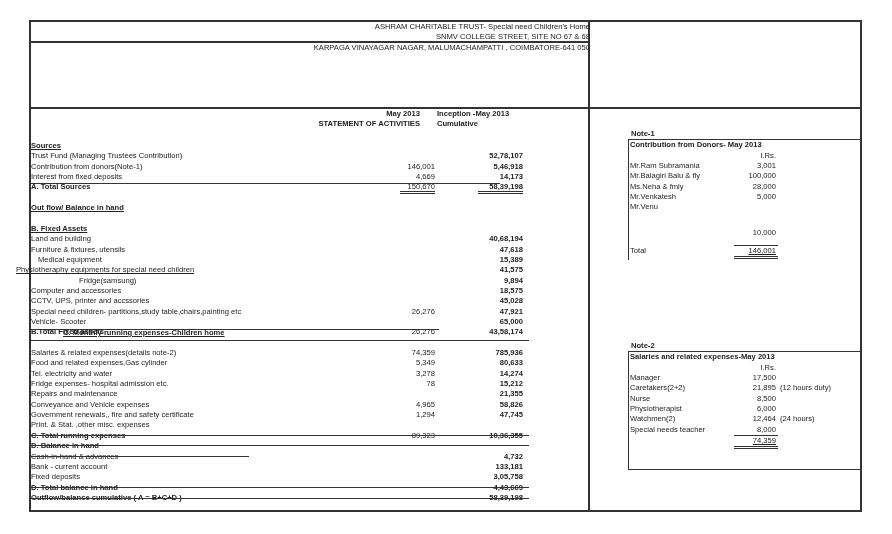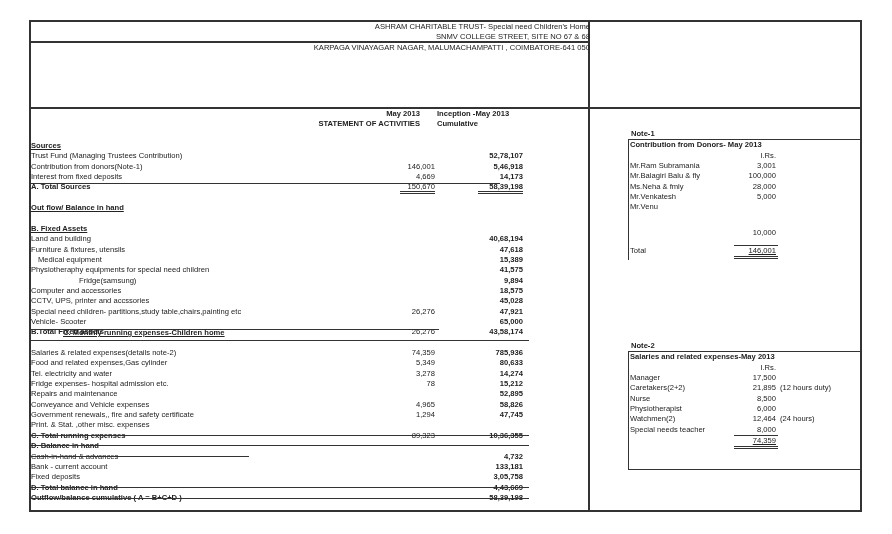--- a/index.html
+++ b/index.html
@@ -63,21 +63,21 @@
     <div class="txt r b" style="left: 448px; top: 223.8px; width: 75px;"></div>
     <div class="txt" style="left: 31px; top: 234.15px;">Land and building</div>
     <div class="txt r" style="left: 360px; top: 234.15px; width: 75px;"></div>
     <div class="txt r b" style="left: 448px; top: 234.15px; width: 75px;">40,68,194</div>
     <div class="txt" style="left: 31px; top: 244.5px;">Furniture &amp; fixtures, utensils</div>
     <div class="txt r" style="left: 360px; top: 244.5px; width: 75px;"></div>
     <div class="txt r b" style="left: 448px; top: 244.5px; width: 75px;">47,618</div>
     <div class="txt" style="left: 38px; top: 254.85px;">Medical equipment</div>
     <div class="txt r" style="left: 360px; top: 254.85px; width: 75px;"></div>
     <div class="txt r b" style="left: 448px; top: 254.85px; width: 75px;">15,389</div>
-    <div class="txt" style="left: 31px; top: 265.2px;">Physiotheraphy equipments for special need children</div>
+    <div class="txt" style="left: 16px; top: 265.2px; text-decoration: underline;">Physiotheraphy equipments for special need children</div>
     <div class="txt r" style="left: 360px; top: 265.2px; width: 75px;"></div>
     <div class="txt r b" style="left: 448px; top: 265.2px; width: 75px;">41,575</div>
     <div class="txt" style="left: 31px; top: 275.55px; margin-left: 48px;">Fridge(samsung)</div>
     <div class="txt r" style="left: 360px; top: 275.55px; width: 75px;"></div>
     <div class="txt r b" style="left: 448px; top: 275.55px; width: 75px;">9,894</div>
     <div class="txt" style="left: 31px; top: 285.9px;">Computer and accessories</div>
     <div class="txt r" style="left: 360px; top: 285.9px; width: 75px;"></div>
     <div class="txt r b" style="left: 448px; top: 285.9px; width: 75px;">18,575</div>
     <div class="txt" style="left: 31px; top: 296.25px;">CCTV, UPS, printer and accssories</div>
     <div class="txt r" style="left: 360px; top: 296.25px; width: 75px;"></div>
@@ -101,21 +101,21 @@
     <div class="txt r" style="left: 360px; top: 358.35px; width: 75px;">5,349</div>
     <div class="txt r b" style="left: 448px; top: 358.35px; width: 75px;">80,633</div>
     <div class="txt" style="left: 31px; top: 368.7px;">Tel. electricity and water</div>
     <div class="txt r" style="left: 360px; top: 368.7px; width: 75px;">3,278</div>
     <div class="txt r b" style="left: 448px; top: 368.7px; width: 75px;">14,274</div>
     <div class="txt" style="left: 31px; top: 379.05px;">Fridge expenses- hospital admission etc.</div>
     <div class="txt r" style="left: 360px; top: 379.05px; width: 75px;">78</div>
     <div class="txt r b" style="left: 448px; top: 379.05px; width: 75px;">15,212</div>
     <div class="txt" style="left: 31px; top: 389.4px;">Repairs and maintenance</div>
     <div class="txt r" style="left: 360px; top: 389.4px; width: 75px;"></div>
-    <div class="txt r b" style="left: 448px; top: 389.4px; width: 75px;">52,895</div>
+    <div class="txt r b" style="left: 448px; top: 389.4px; width: 75px;">21,355</div>
     <div class="txt" style="left: 31px; top: 399.75px;">Conveyance and Vehicle expenses</div>
     <div class="txt r" style="left: 360px; top: 399.75px; width: 75px;">4,965</div>
     <div class="txt r b" style="left: 448px; top: 399.75px; width: 75px;">58,826</div>
     <div class="txt" style="left: 31px; top: 410.1px;">Government renewals,, fire and safety certificate</div>
     <div class="txt r" style="left: 360px; top: 410.1px; width: 75px;">1,294</div>
     <div class="txt r b" style="left: 448px; top: 410.1px; width: 75px;">47,745</div>
     <div class="txt" style="left: 31px; top: 420.45px;">Print. &amp; Stat. ,other misc. expenses</div>
     <div class="txt r" style="left: 360px; top: 420.45px; width: 75px;"></div>
     <div class="txt r b" style="left: 448px; top: 420.45px; width: 75px;"></div>
     <div class="txt b" style="left: 31px; top: 430.8px;">C. Total running expenses</div>

